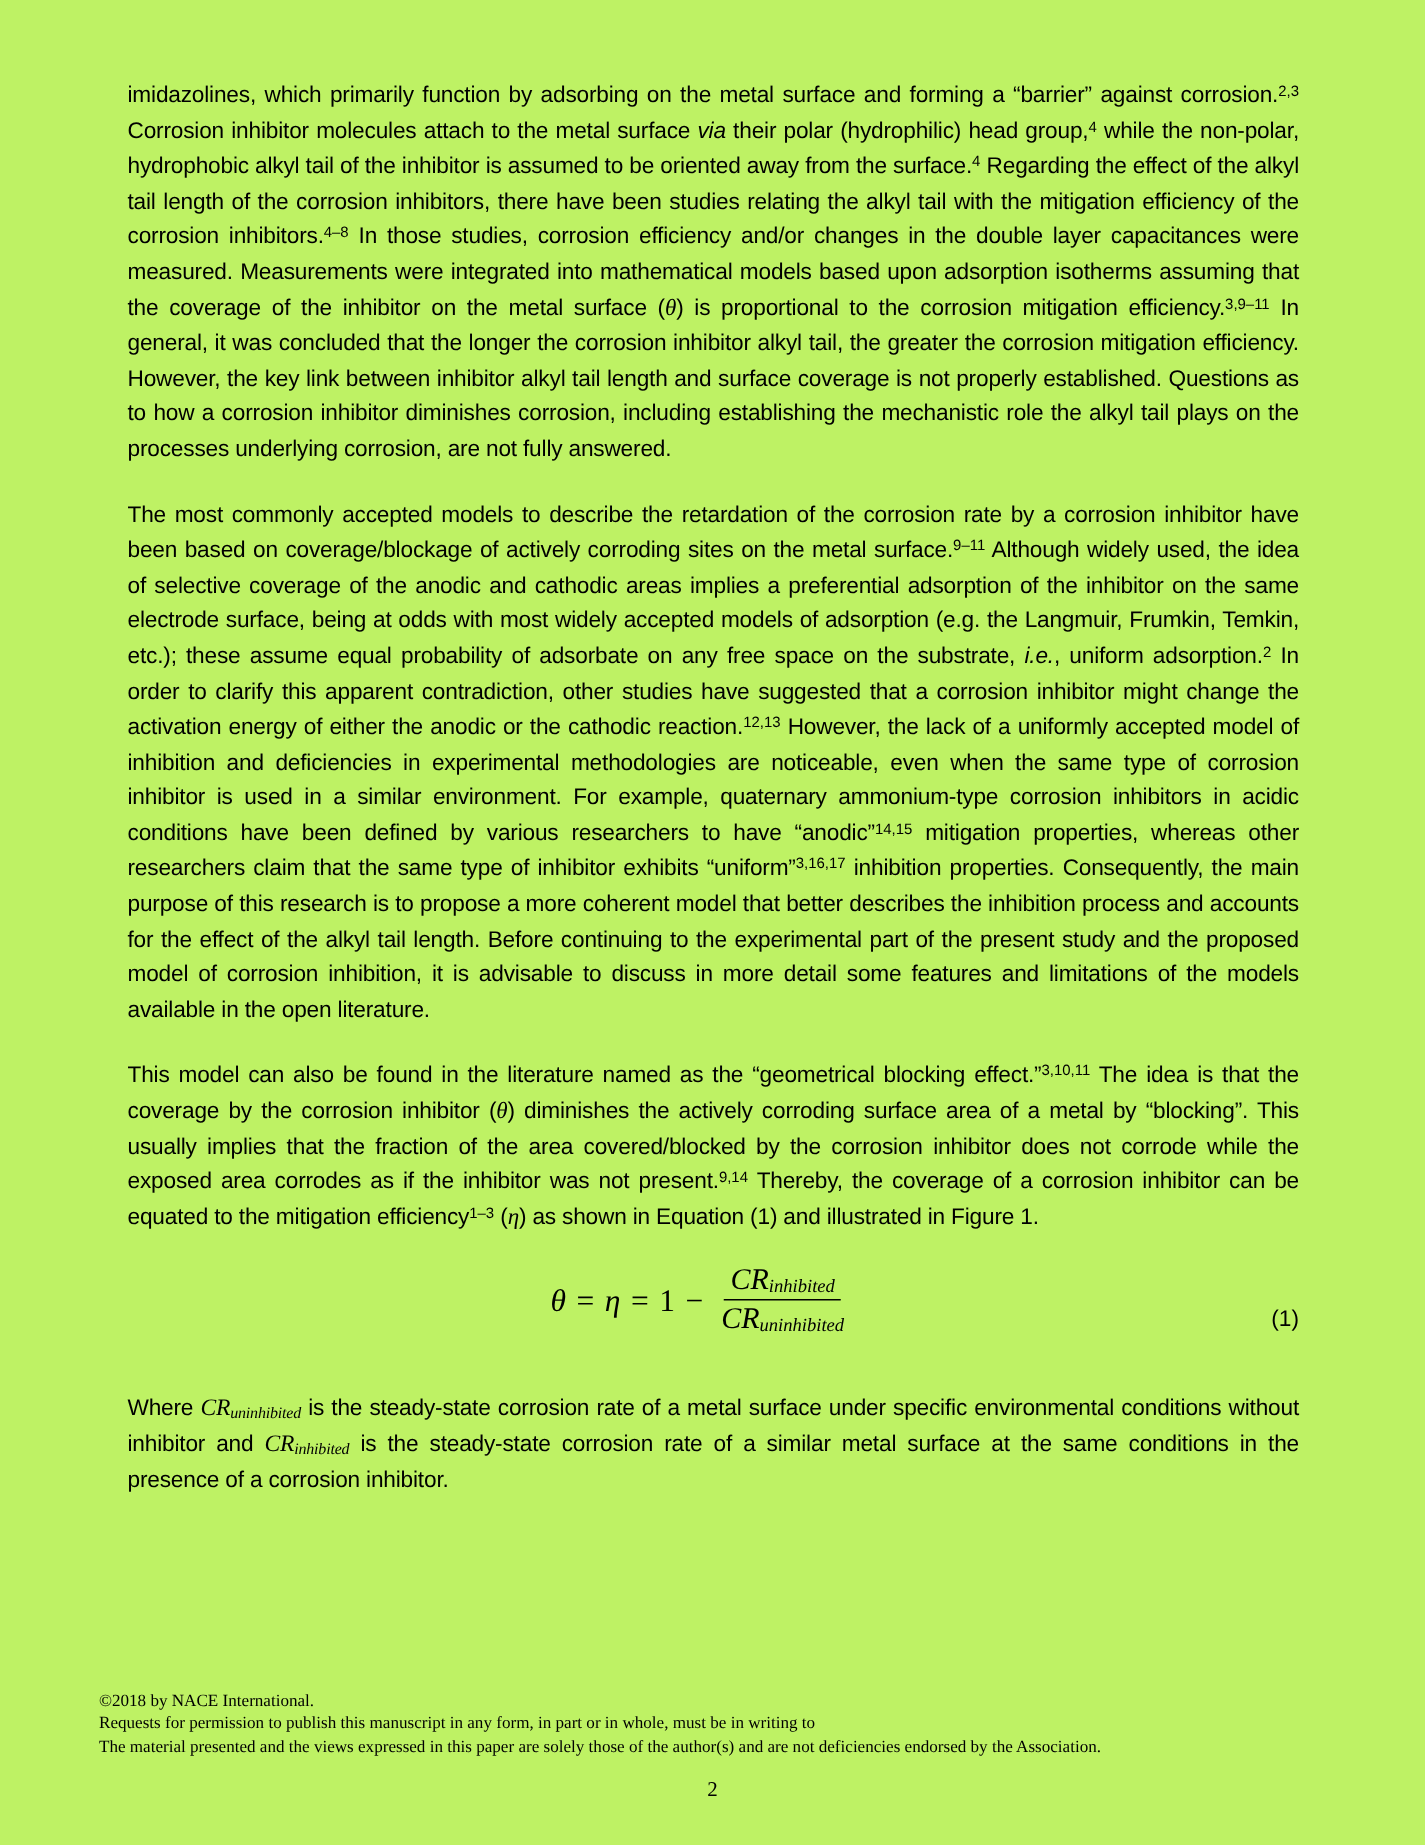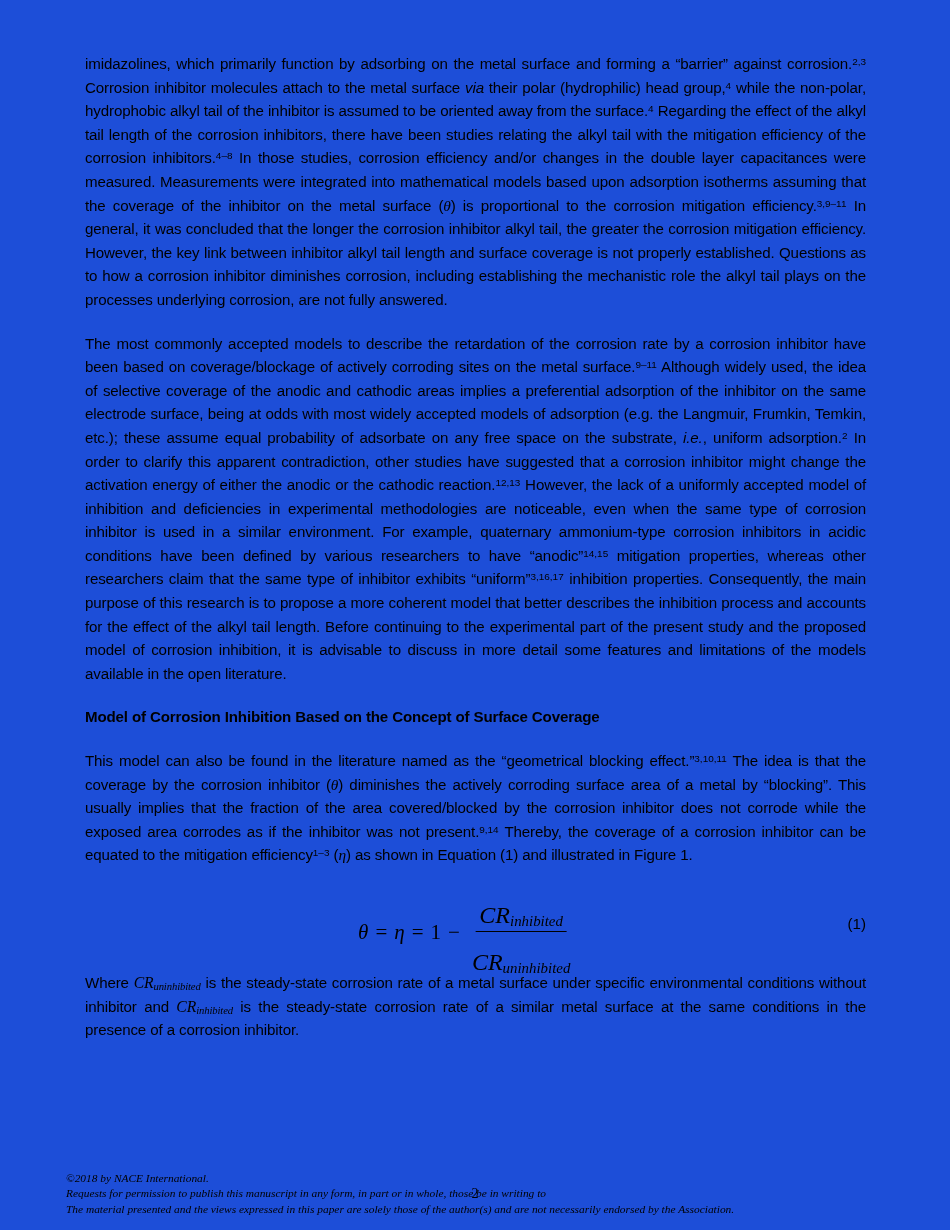--- a/index.html
+++ b/index.html
@@ -14,21 +14,21 @@
     position: relative;
     font-family: "Liberation Sans", sans-serif;
     color: #000000;
     overflow: hidden;
   }
   .page {
     position: absolute;
     left: 0; top: 0;
     width: 950px;
     height: 1230px;
-    background: #1d4ed8;
+    background: #bef264;
   }
   .content {
     position: absolute;
     left: 85px;
     top: 52px;
     width: 781px;
   }
   p.body-text {
     margin: 0 0 20px 0;
     font-family: "Liberation Sans", sans-serif;
@@ -105,23 +105,22 @@
     flex-direction: column;
     align-items: center;
     vertical-align: middle;
     margin: 0 2px;
     position: relative;
     top: -1px;
   }
   .frac .num, .frac .den {
     padding: 0 4px;
     font-style: italic;
-    font-size: 24px;
+    font-size: 20px;
     line-height: 1.15;
-    margin-top: 16px;
   }
   .frac .num { border-bottom: 1.3px solid #000; padding-bottom: 1px; }
   .frac .den { padding-top: 1px; }
   .frac sub {
     font-size: 0.62em;
     vertical-align: -0.2em;
     line-height: 0;
     font-style: italic;
   }
   .eq-number {
@@ -129,27 +128,26 @@
     right: 0;
     top: 28px;
     font-family: "Liberation Sans", sans-serif;
     font-size: 15.1px;
   }
 
   
   .footer {
     position: absolute;
     left: 66px;
-    top: 1171px;
+    top: 1127px;
     width: 800px;
     font-family: "Liberation Serif", serif;
     font-size: 11.4px;
     line-height: 15.4px;
     color: #000;
-    font-style: italic;
   }
   .footer div { white-space: nowrap; }
   .page-number {
     position: absolute;
     left: 0;
     top: 1186px;
     width: 950px;
     text-align: center;
     font-family: "Liberation Serif", serif;
     font-size: 14px;
@@ -160,21 +158,20 @@
 <body>
 
 <div class="page">
 
   <div class="content">
 
     <p class="body-text"><span>imidazolines, which primarily function by adsorbing on the metal surface and forming a “barrier” against corrosion.</span><sup>2,3</sup><span> Corrosion inhibitor molecules attach to the metal surface </span><span class="ital">via</span><span> their polar (hydrophilic) head group,</span><sup>4</sup><span> while the non-polar, hydrophobic alkyl tail of the inhibitor is assumed to be oriented away from the surface.</span><sup>4</sup><span> Regarding the effect of the alkyl tail length of the corrosion inhibitors, there have been studies relating the alkyl tail with the mitigation efficiency of the corrosion inhibitors.</span><sup>4–8</sup><span> In those studies, corrosion efficiency and/or changes in the double layer capacitances were measured. Measurements were integrated into mathematical models based upon adsorption isotherms assuming that the coverage of the inhibitor on the metal surface (</span><span class="gk">θ</span><span>) is proportional to the corrosion mitigation efficiency.</span><sup>3,9–11</sup><span> In general, it was concluded that the longer the corrosion inhibitor alkyl tail, the greater the corrosion mitigation efficiency. However, the key link between inhibitor alkyl tail length and surface coverage is not properly established. Questions as to how a corrosion inhibitor diminishes corrosion, including establishing the mechanistic role the alkyl tail plays on the processes underlying corrosion, are not fully answered.</span></p>
 
     <p class="body-text"><span>The most commonly accepted models to describe the retardation of the corrosion rate by a corrosion inhibitor have been based on coverage/blockage of actively corroding sites on the metal surface.</span><sup>9–11</sup><span> Although widely used, the idea of selective coverage of the anodic and cathodic areas implies a preferential adsorption of the inhibitor on the same electrode surface, being at odds with most widely accepted models of adsorption (e.g. the Langmuir, Frumkin, Temkin, etc.); these assume equal probability of adsorbate on any free space on the substrate, </span><span class="ital">i.e.</span><span>, uniform adsorption.</span><sup>2</sup><span> In order to clarify this apparent contradiction, other studies have suggested that a corrosion inhibitor might change the activation energy of either the anodic or the cathodic reaction.</span><sup>12,13</sup><span> However, the lack of a uniformly accepted model of inhibition and deficiencies in experimental methodologies are noticeable, even when the same type of corrosion inhibitor is used in a similar environment. For example, quaternary ammonium-type corrosion inhibitors in acidic conditions have been defined by various researchers to have “anodic”</span><sup>14,15</sup><span> mitigation properties, whereas other researchers claim that the same type of inhibitor exhibits “uniform”</span><sup>3,16,17</sup><span> inhibition properties. Consequently, the main purpose of this research is to propose a more coherent model that better describes the inhibition process and accounts for the effect of the alkyl tail length. Before continuing to the experimental part of the present study and the proposed model of corrosion inhibition, it is advisable to discuss in more detail some features and limitations of the models available in the open literature.</span></p>
 
-    <h2 class="section-heading">Model of Corrosion Inhibition Based on the Concept of Surface Coverage</h2>
 
     <p class="body-text"><span>This model can also be found in the literature named as the “geometrical blocking effect.”</span><sup>3,10,11</sup><span> The idea is that the coverage by the corrosion inhibitor (</span><span class="gk">θ</span><span>) diminishes the actively corroding surface area of a metal by “blocking”. This usually implies that the fraction of the area covered/blocked by the corrosion inhibitor does not corrode while the exposed area corrodes as if the inhibitor was not present.</span><sup>9,14</sup><span> Thereby, the coverage of a corrosion inhibitor can be equated to the mitigation efficiency</span><sup>1–3</sup><span> (</span><span class="gk">η</span><span>) as shown in Equation (1) and illustrated in Figure 1.</span></p>
 
     <div class="equation-block">
       <div class="equation">
         <span class="eq-sym">θ</span>
         <span class="eq-op">=</span>
         <span class="eq-sym">η</span>
         <span class="eq-op">=</span>
         <span class="eq-num-plain">1</span>
@@ -186,19 +183,19 @@
       </div>
       <div class="eq-number">(1)</div>
     </div>
 
     <p class="body-text"><span>Where </span><span class="mathvar"><span>CR</span><sub>uninhibited</sub></span><span> is the steady-state corrosion rate of a metal surface under specific environmental conditions without inhibitor and </span><span class="mathvar"><span>CR</span><sub>inhibited</sub></span><span> is the steady-state corrosion rate of a similar metal surface at the same conditions in the presence of a corrosion inhibitor.</span></p>
 
   </div>
 
   <div class="footer">
     <div>©2018 by NACE International.</div>
-    <div>Requests for permission to publish this manuscript in any form, in part or in whole, those be in writing to</div>
-    <div>The material presented and the views expressed in this paper are solely those of the author(s) and are not necessarily endorsed by the Association.</div>
+    <div>Requests for permission to publish this manuscript in any form, in part or in whole, must be in writing to</div>
+    <div>The material presented and the views expressed in this paper are solely those of the author(s) and are not deficiencies endorsed by the Association.</div>
   </div>
 
   <div class="page-number">2</div>
 
 </div>
 
 </body></html>

